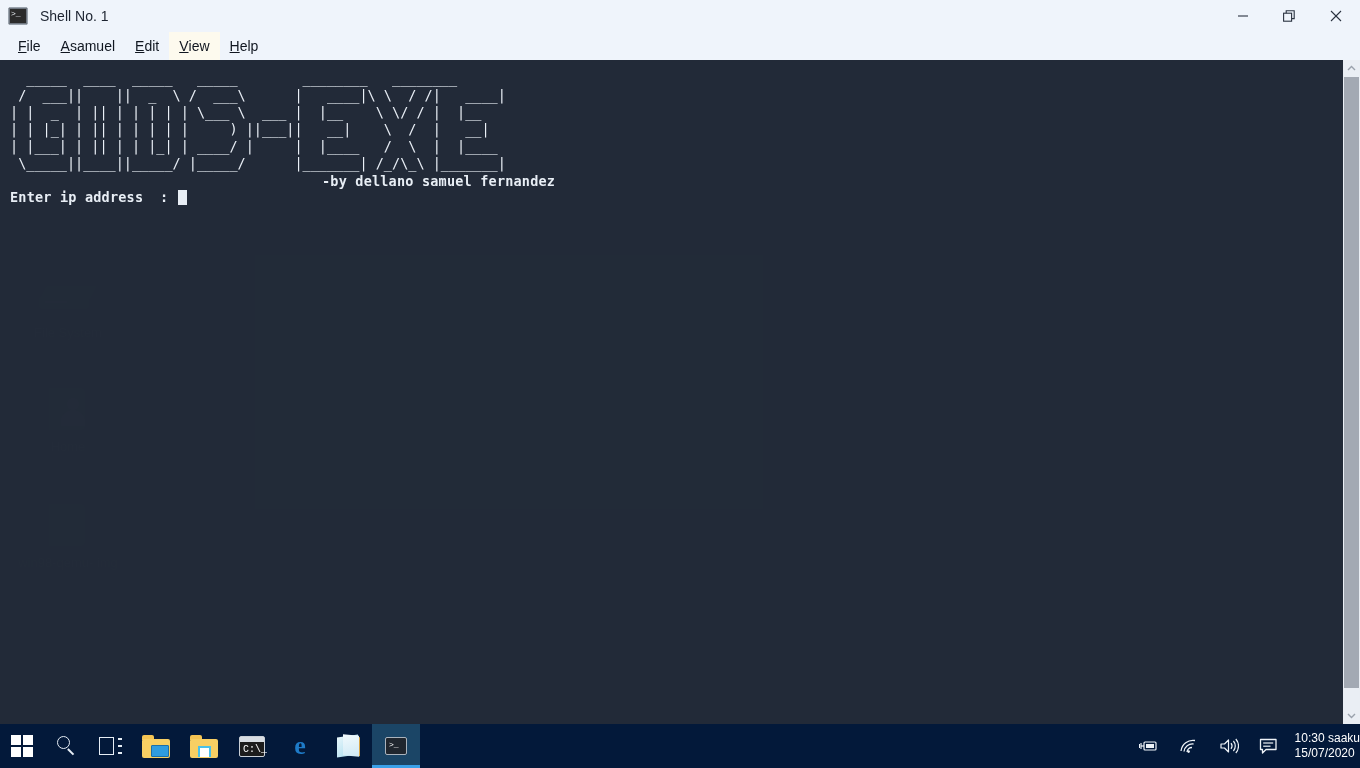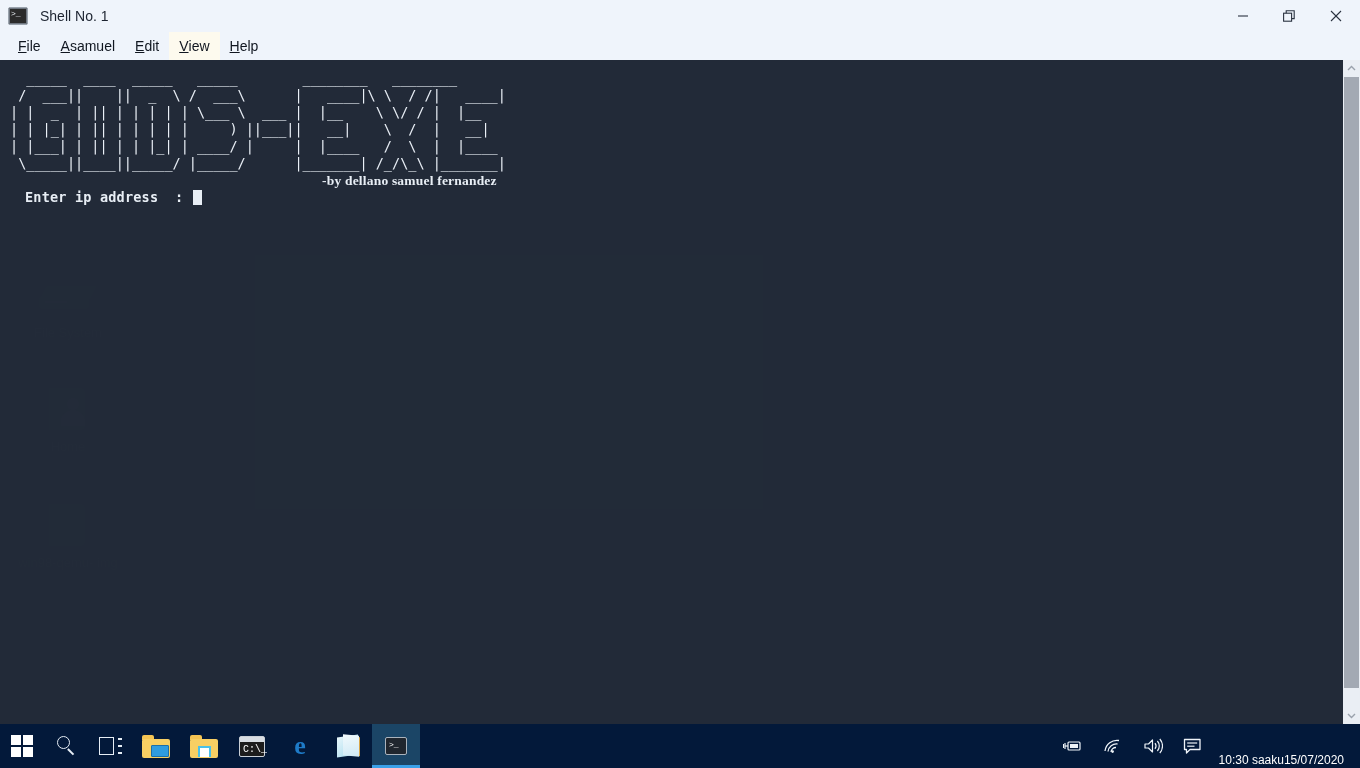--- a/index.html
+++ b/index.html
@@ -236,23 +236,23 @@
     position: absolute; right: 0; top: 0; height: 44px;
     display: flex; align-items: center;
   }
   .tray-icon {
     width: 40px; height: 44px;
     display: flex; align-items: center; justify-content: center;
     color: #eef3f8;
   }
   .tray-icon svg { display: block; }
   #clock {
-    height: 44px; padding: 0 16px 0 6px;
-    display: flex; flex-direction: row;
-    align-items: flex-end; justify-content: center;
+    height: 44px; padding: 0 0 0 6px;
+    display: flex; flex-direction: column;
+    align-items: flex-start; justify-content: center;
     color: #ffffff; font-size: 12px; line-height: 15px;
   }
 
   
   #term-window {
     position: absolute;
     left: 0; top: 0;
     width: 1360px;
     height: 724px;
     z-index: 20;
@@ -358,21 +358,20 @@
     margin-top: 1px;
   }
 
   #input-line {
     margin-top: 0px;
     font-weight: 700;
     letter-spacing: 0.2px;
     white-space: pre;
     display: flex;
     align-items: center;
-    margin-left: 15px;
   }
   #cursor-block {
     display: inline-block;
     width: 9px;
     height: 15px;
     background: #e8eef5;
     margin-left: 1px;
   }
 
   
@@ -503,21 +502,21 @@
 
       <div id="term-screen">
 
         <pre id="ascii-art">  _____  ____  _____   _____        ________   ________
  /  ___||    ||  _  \ /  ___\      |   ____|\ \  / /|   ____|
 | |  _  | || | | | | | \___ \  ___ |  |__    \ \/ / |  |__
 | | |_| | || | | | | |     ) ||___||   __|    \  /  |   __|
 | |___| | || | | |_| | ____/ |     |  |____   /  \  |  |____
  \_____||____||_____/ |_____/      |_______| /_/\_\ |_______|</pre>
 
-        <div id="byline" style="padding-left:312px;font-family:Liberation Serif, serif;">-by dellano samuel fernandez</div>
+        <div id="byline" style="padding-left:312px;">-by dellano samuel fernandez</div>
 
         <div id="input-line">
           <span>Enter ip address  : </span><span></span><span id="cursor-block"></span>
         </div>
       </div>
 
       <div id="term-scrollbar">
         <div class="sb-btn">
           <svg width="9" height="7" viewBox="0 0 9 7">
             <polyline points="1,5 4.5,1.6 8,5" fill="none" stroke="#9aa1ac" stroke-width="1.4"></polyline>

